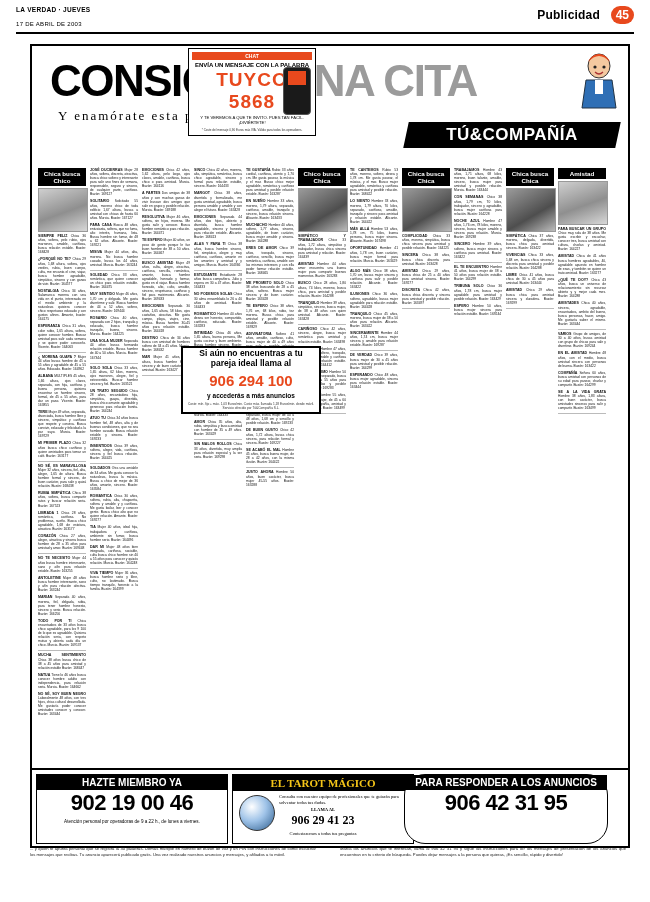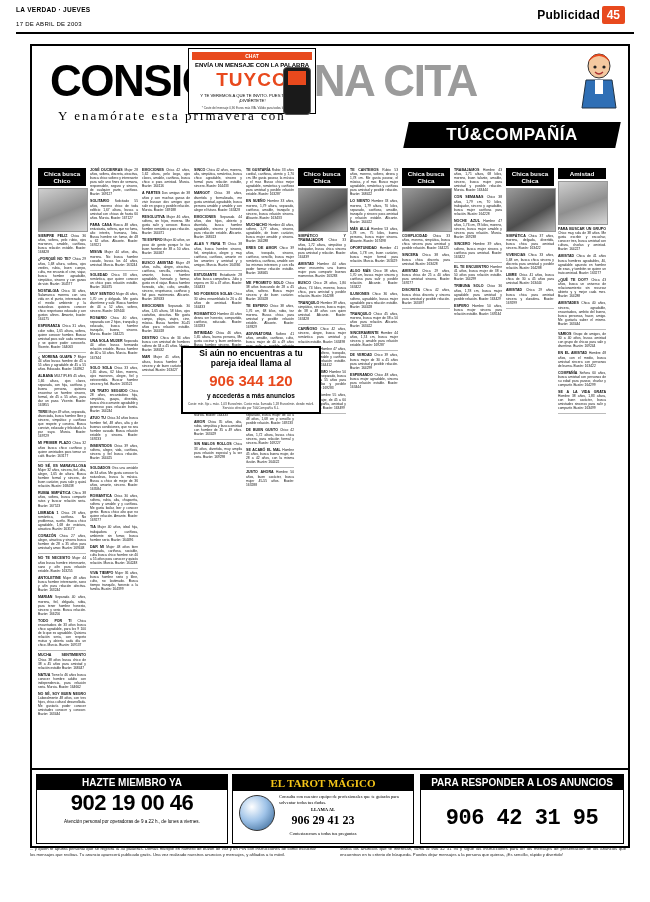--- a/index.html
+++ b/index.html
@@ -5,22 +5,22 @@
   html,body{margin:0;padding:0;background:#ffffff;}
   body{width:650px;height:902px;font-family:"Liberation Sans",sans-serif;color:#000;overflow:hidden;}
   .page{position:relative;width:650px;height:650px;background:#fff;}
 
   
   .masthead{position:absolute;left:16px;top:6px;width:618px;height:34px;}
   .mh-left{position:absolute;left:0;top:0;font-size:6.5px;font-weight:bold;letter-spacing:.3px;}
   .mh-left .l2{margin-top:8px;font-weight:normal;font-size:6px;}
   .mh-rule{position:absolute;left:0;top:26px;width:618px;height:2px;background:#000;}
   .mh-pub{position:absolute;right:34px;top:2px;font-size:12px;font-weight:bold;letter-spacing:.2px;}
-  .mh-num{position:absolute;right:9px;top:0px;background:#e8491d;color:#fff;font-size:12px;font-weight:bold;
-          padding:2px 5px 2px 5px;border-radius:2px;}
+  .mh-num{position:absolute;right:0;top:0px;background:#e8491d;color:#fff;font-size:12px;font-weight:bold;
+          padding:2px 5px 2px 5px;border-radius:9px;}
 
   
   .frame{position:absolute;left:30px;top:44px;width:596px;height:800px;border:2px solid #000;background:#fff;}
 
   
   .banner{position:absolute;left:0;top:0;width:100%;height:120px;}
   .banner-title{position:absolute;left:18px;top:10px;font-size:44px;font-weight:bold;letter-spacing:-1.5px;
                 font-family:"Liberation Sans",sans-serif;}
   .banner-title .grey{color:#9b9b9b;}
   .banner-sub{position:absolute;left:26px;top:62px;font-size:13px;letter-spacing:2px;font-family:"Liberation Serif",serif;}
@@ -56,21 +56,21 @@
   .boxad .l1{font-size:8.5px;font-weight:bold;text-align:center;line-height:1.15;}
   .boxad .l2{font-size:15px;font-weight:bold;text-align:center;color:#e8491d;margin:3px 0;}
   .boxad .l3{font-size:6.5px;font-weight:bold;text-align:center;line-height:1.15;}
   .boxad .l4{font-size:3.2px;text-align:center;margin-top:4px;color:#333;line-height:1.2;}
 
   
   .bottom{position:absolute;left:0;bottom:0;width:100%;height:76px;border-top:2px solid #000;}
   .bb{position:absolute;top:4px;height:68px;border:1px solid #000;background:#fff;}
   .bb1{left:4px;width:190px;}
   .bb2{left:200px;width:180px;font-family:Liberation Serif, serif;}
-  .bb3{left:388px;width:202px;}
+  .bb3{left:372px;width:202px;border-radius:21px;}
   .bb-head{background:#000;color:#fff;text-align:center;font-size:10px;font-weight:bold;padding:2px 0;}
   .bb-big{text-align:center;font-size:22px;font-weight:bold;letter-spacing:-.5px;}
   .bb-small{text-align:center;font-size:4.6px;margin-top:3px;line-height:1.25;padding:0 4px;}
   .tarot-head{background:#000;color:#f5c518;text-align:center;font-size:11px;font-weight:bold;padding:2px 0;}
   .tarot-ball{position:absolute;left:6px;top:20px;width:34px;height:34px;border-radius:50%;
               background:radial-gradient(circle at 35% 32%,#fff,#9fc3e8 45%,#2a5b8c);border:1px solid #333;}
 
   
   .footer{position:absolute;left:30px;top:846px;width:596px;font-size:4.2px;line-height:1.35;color:#222;}
   .footer .fl{position:absolute;left:0;top:0;width:286px;text-align:justify;}
@@ -281,51 +281,52 @@
           <div class="ad"><b>COMPAÑÍA </b><span>Señora 60 años, busca amistad con personas de su edad para pasear, charlar y compartir. Buzón: 164299</span></div>
           <div class="ad"><b>SE A LA VIDA GRATA </b><span>Hombre 38 años, 1,83 altura, con buen carácter, busca amistades sinceras para salir y compartir. Buzón: 163499</span></div>
           <div class="hr"></div>
         </div>
       </div>
 
     <div class="promo">
       <div class="p-top">CHAT</div>
       <div class="p-head">ENVÍA UN MENSAJE CON LA PALABRA</div>
       <div class="p-big">TUYCO</div>
+      <div class="p-big">5868</div>
       <div class="p-sub">Y TE VEREMOS A QUE TE INVITO. PUES TAN FÁCIL. ¡DIVIÉRTETE!</div>
       <div class="p-foot">* Coste del mensaje 0,90 Euros más IVA. Válido para todos los operadores.</div>
       <div class="phone-img">
           <div class="scr"></div>
         </div>
     </div>
 
     <div class="boxad">
       <div class="l1">Si aún no encuentras a tu pareja ideal llama al</div>
-      <div class="l2">906 344 120</div>
+      <div class="l2">906 294 100</div>
       <div class="l3">y accederás a más anuncios</div>
       <div class="l4">Coste: mín. fijo + máx. 1,03 Euros/min. Coste máx. llamada 1,18 Euros/min. desde móvil. Servicio ofrecido por Tú&amp;Compañía S.L.</div>
     </div>
 
     <div class="bottom">
       <div class="bb bb1">
         <div class="bb-head">HAZTE MIEMBRO YA</div>
         <div class="bb-big">902 19 00 46</div>
         <div class="bb-small">Atención personal por operadoras de 9 a 22 h., de lunes a viernes.</div>
       </div>
       <div class="bb bb2">
         <div class="tarot-head">EL TAROT MÁGICO</div>
         <div class="tarot-ball"></div>
         <div class="bb-small" style="margin-left:42px;text-align:left;">Consulta con nuestro equipo de profesionales que te guiarán para solventar todas tus dudas.</div>
         <div class="bb-small" style="margin-top:2px;font-weight:bold;">LLAMA AL</div>
         <div style="text-align:center;font-size:12px;font-weight:bold;">906 29 41 23</div>
         <div class="bb-small">Contestaremos a todas tus preguntas</div>
       </div>
       <div class="bb bb3">
         <div class="bb-head">PARA RESPONDER A LOS ANUNCIOS</div>
-        <div class="bb-big" style="margin-top:16px;font-family:Liberation Mono, monospace;">906 42 31 95</div>
+        <div class="bb-big" style="margin-top:0;">906 42 31 95</div>
       </div>
     </div>
   </div>
 
   <div class="footer">
     <div class="fl">... y quien te apunta personal que se registra la 30 palabras. Demás múltiple en número de buzón de voz y un PIN con instrucciones de cómo escuchar los mensajes que recibas. Tu anuncio aparecerá publicado gratis. Una vez realizado nuestros anuncios y mensajes, y afiliados a tu móvil.</div>
     <div class="fr">Marca los anuncios que te interesan, llama al 906 42 31 95 y sigue las instrucciones para oír los mensajes de presentación de los anuncios que encuentran en tu criterio de búsqueda. Puedes dejar mensajes a la persona que quieras, ¡Es sencillo, rápido y divertido!</div>
   </div>
 
 </div>

